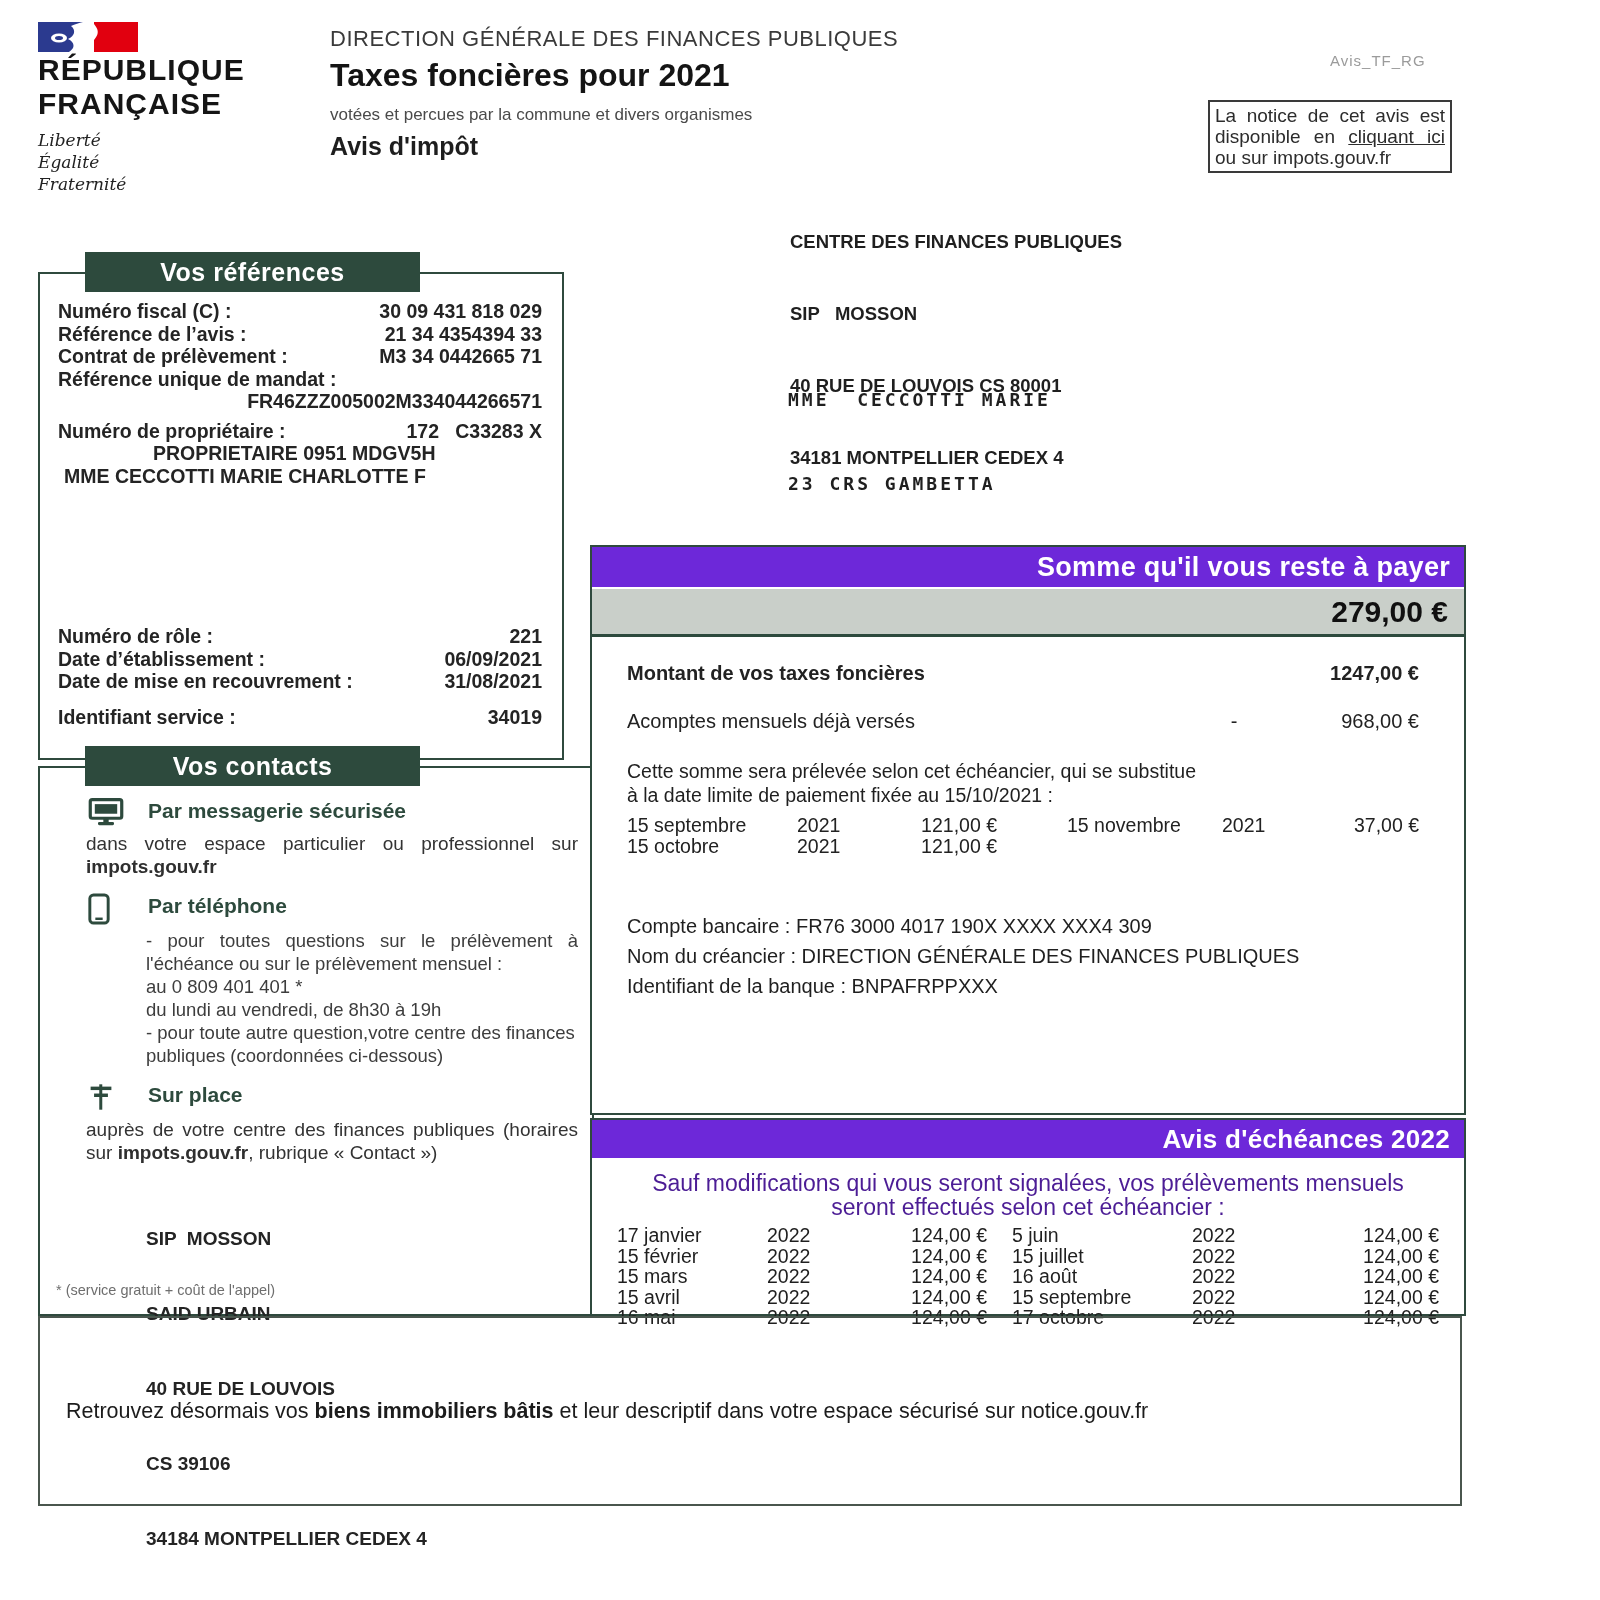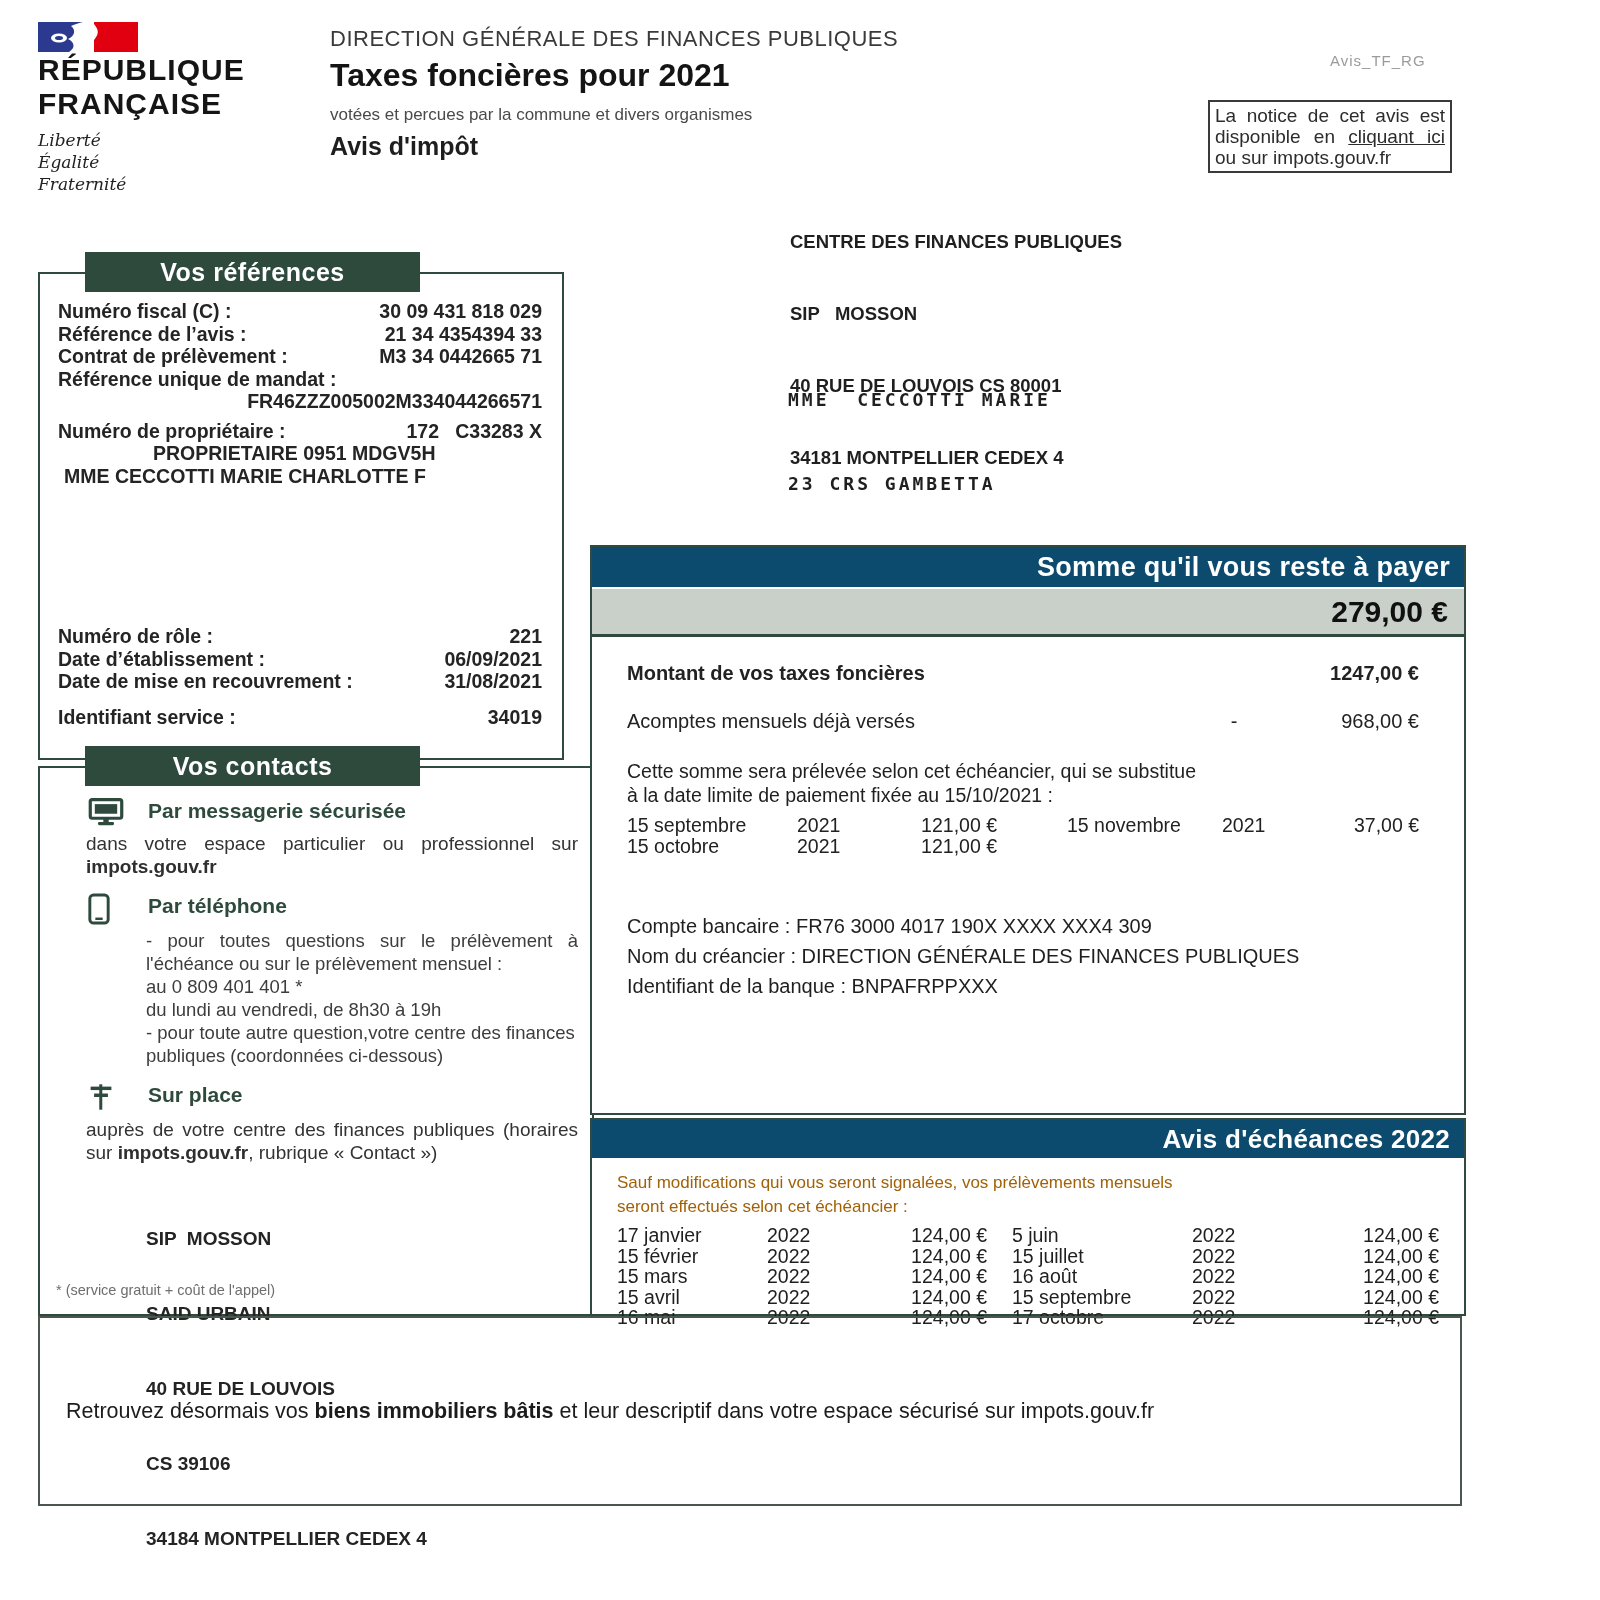--- a/index.html
+++ b/index.html
@@ -53,41 +53,41 @@
   .cbody{font-size:19px;line-height:23px;text-align:justify;color:#333;margin-top:2px;}
   .cbody b{font-weight:700;color:#2f2f2f;}
   .tel-par{margin-left:60px;width:432px;font-size:18.5px;line-height:23px;color:#3d3d3d;}
   .just{text-align:justify;}
   .sec{margin-top:15px;}
   .addr{margin-left:60px;margin-top:12px;font-weight:700;font-size:19px;line-height:25px;color:#242424;white-space:pre;}
   .footnote{position:absolute;left:16px;bottom:16px;font-size:14.5px;color:#6e6e6e;}
 
   
   .pay-box{left:590px;top:545px;width:872px;height:566px;}
-  .band-full{height:40px;background:#0c4a6e;color:#fff;text-align:right;padding-right:14px;
+  .band-full{height:40px;background:#6d28d9;color:#fff;text-align:right;padding-right:14px;
              font-size:27px;font-weight:700;line-height:40px;letter-spacing:.3px;}
   .amount-band{height:45px;background:#c9cfc9;border-top:2px solid #fff;border-bottom:3px solid #2d4a3d;
                text-align:right;padding-right:16px;font-size:30px;font-weight:800;line-height:45px;color:#101010;}
   .pay-content{padding:24px 45px 0 35px;font-size:20px;color:#222;}
   .money-row{display:flex;line-height:24px;}
   .money-row .lbl{margin-right:auto;}
   .money-row.bold{font-weight:700;}
   .money-row .sign{width:90px;text-align:center;}
   .money-row .val{width:140px;text-align:right;}
   .acomptes{margin-top:24px;}
   .pay-par{margin-top:26px;font-size:19.5px;line-height:24px;color:#1f1f1f;}
   .sched{display:grid;grid-template-columns:170px 105px 95px 70px 155px 95px 102px;
          margin-top:8px;font-size:19.5px;line-height:21px;}
   .ta-r{text-align:right;}
   .bank{margin-top:54px;font-size:20px;line-height:30px;color:#1f1f1f;}
 
   
   .ech-box{left:590px;top:1118px;width:872px;height:194px;}
   .ech-box .band-full{height:38px;line-height:38px;font-size:26px;}
-  .ech-intro{padding:13px 25px 0 25px;font-size:17px;line-height:24px;color:#a16207;}
+  .ech-intro{padding:13px 25px 0 25px;font-size:23px;line-height:24px;color:#4c1d95;text-align:center;}
   .ech-grid{display:grid;grid-template-columns:150px 125px 95px 25px 180px 95px 152px;
             padding:0 25px;margin-top:6px;font-size:19.5px;line-height:20.5px;color:#1f1f1f;}
 
   
   .footer-box{position:absolute;left:38px;top:1316px;width:1424px;height:190px;border:2px solid #4a564e;
               display:flex;align-items:center;padding:0 26px;box-sizing:border-box;
               font-size:21.5px;color:#1c1c1c;}
 </style>
 </head>
 <body>
@@ -320,16 +320,16 @@
       <span>2022</span>
       <span class="ta-r">124,00 €</span>
       <span></span>
       <span>17 octobre</span>
       <span>2022</span>
       <span class="ta-r">124,00 €</span>
     </div>
   </div>
 
   <div class="footer-box">
-    <span><span>Retrouvez désormais vos </span><b>biens immobiliers bâtis</b><span> et leur descriptif dans votre espace sécurisé sur impots.gouv.fr</span></span>
+    <span><span>Retrouvez désormais vos </span><b>biens immobiliers bâtis</b><span> et leur descriptif dans votre espace sécurisé sur notice.gouv.fr</span></span>
   </div>
 
 </div>
 
 </body></html>

